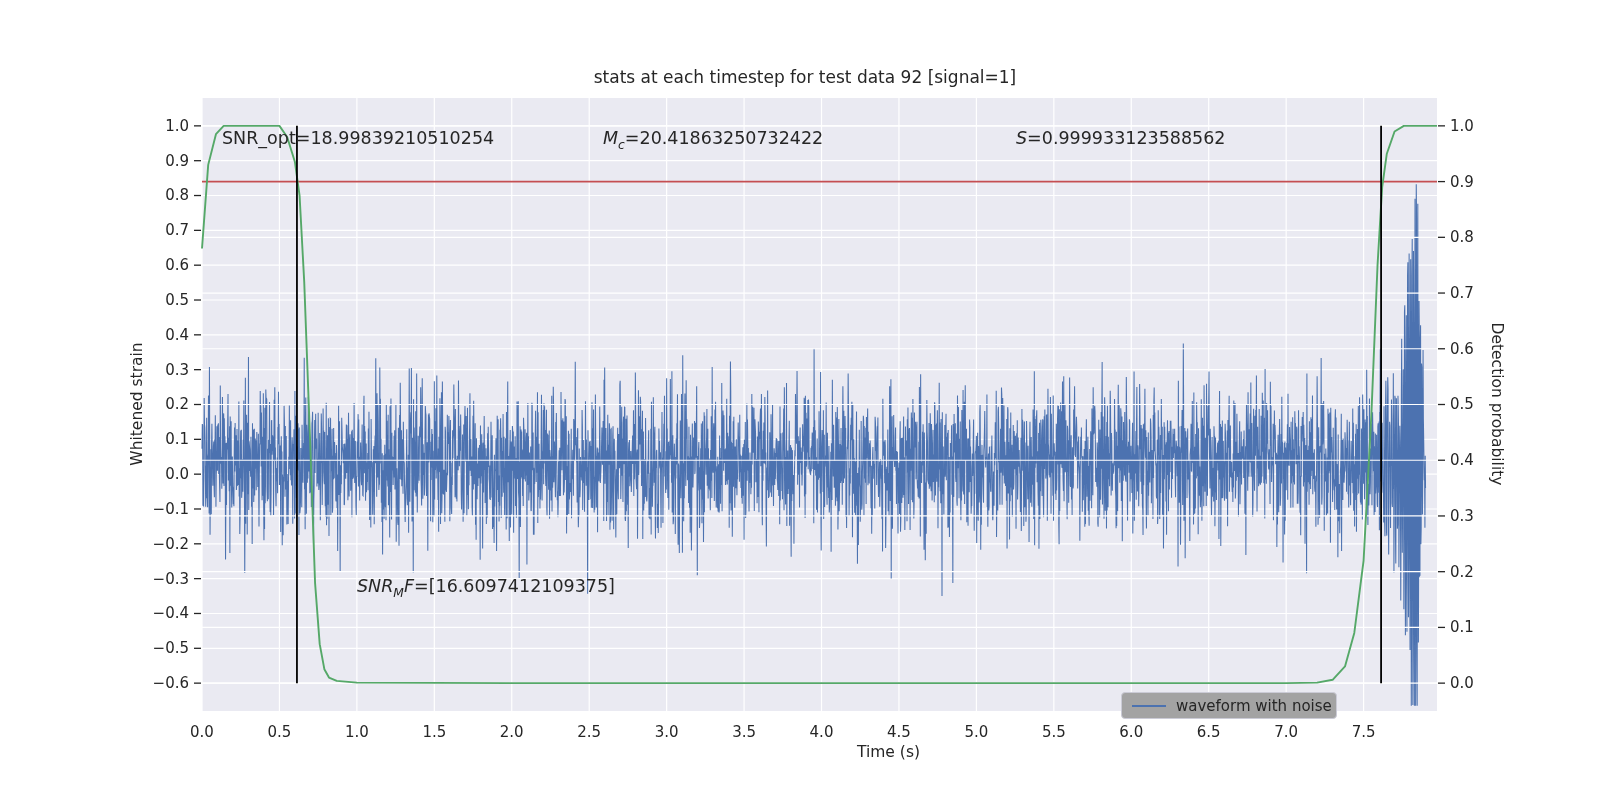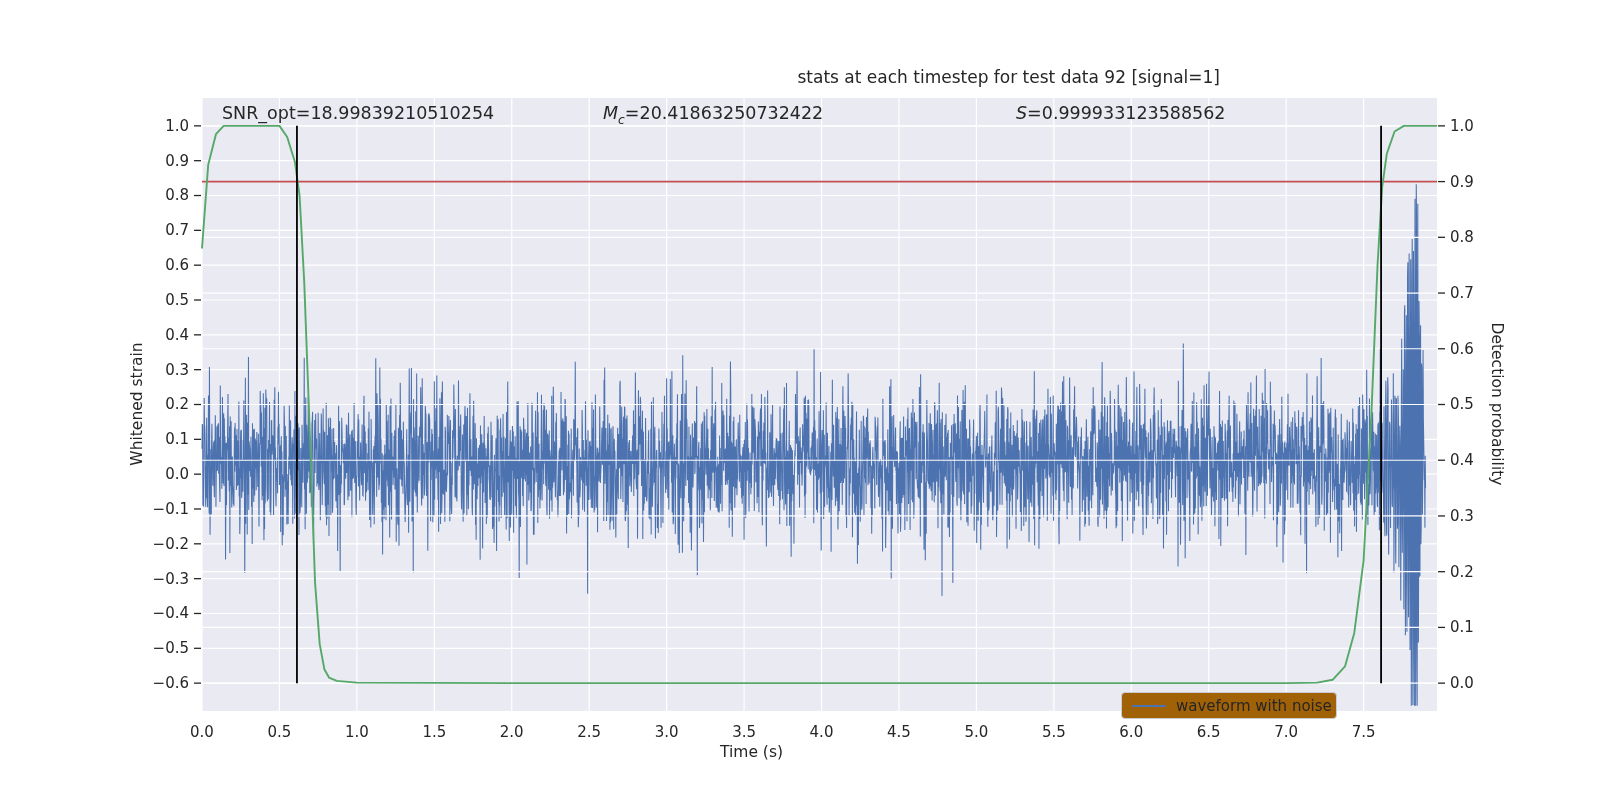--- a/index.html
+++ b/index.html
@@ -1,34 +1,34 @@
 <!DOCTYPE html>
 <html><head>
 <meta charset="utf-8">
 <style>
   html,body{margin:0;padding:0;background:#fff;}
   .figure{position:relative;width:1600px;height:800px;background:#ffffff;
           font-family:"DejaVu Sans",sans-serif;color:#262626;overflow:hidden;}
   .figure svg{position:absolute;left:0;top:0;}
-  .chart-title{position:absolute;left:420px;top:67px;width:800px;text-align:right;
+  .chart-title{position:absolute;left:405px;top:67px;width:800px;text-align:center;
                font-size:17px;white-space:nowrap;}
-  .ann{position:absolute;font-size:17.5px;white-space:nowrap;}
+  .ann{position:absolute;font-size:17.5px;white-space:nowrap;margin-top:25px;}
   .ann i{font-style:italic;}
   .ann sub{font-size:70%;line-height:0;}
   .ann-snr-opt{left:222px;top:103px;}
   .ann-mc{left:603px;top:103px;text-align:center;}
   .ann-s{left:1016px;top:103px;}
   .ann-snr-mf{left:357px;top:551px;}
-  .xlabel{position:absolute;left:720px;top:743px;width:200px;text-align:left;font-size:15.5px;}
+  .xlabel{position:absolute;left:720px;top:743px;width:200px;text-align:right;font-size:15.5px;}
   .ylabel-left{position:absolute;left:137px;top:404px;transform:translate(-50%,-50%) rotate(-90deg);
                font-size:15.5px;white-space:nowrap;}
   .ylabel-right{position:absolute;left:1497px;top:404px;transform:translate(-50%,-50%) rotate(90deg);
                font-size:15.5px;white-space:nowrap;}
   .legend{position:absolute;left:1121px;top:692px;width:216px;height:27px;
-          background:#a16207;border:1.2px solid #cbcbd6;border-radius:4px;
+          background:#a3a3a3;border:1.2px solid #cbcbd6;border-radius:4px;
           display:flex;align-items:center;box-sizing:border-box;padding-left:10px;}
   .legend-line{display:inline-block;width:34px;height:0;border-top:2px solid #4C72B0;margin-right:10px;}
   .legend-text{font-size:15px;white-space:nowrap;}
 </style>
 </head>
 <body>
 
 <div class="figure">
   <svg id="chart" width="1600" height="800" viewBox="0 0 1600 800">
       <rect x="202" y="98" width="1235" height="613" fill="#EAEAF2"></rect>
@@ -159,20 +159,23 @@
 
   <div class="ann ann-snr-opt">
     <span>SNR_opt=18.99839210510254</span>
   </div>
   <div class="ann ann-mc">
     <i>M</i><sub><i>c</i></sub><span>=20.41863250732422</span>
   </div>
   <div class="ann ann-s">
     <i>S</i><span>=0.999933123588562</span>
   </div>
+  <div class="ann ann-snr-mf">
+    <i>SNR</i><sub><i>M</i></sub><i>F</i><span>=[16.6097412109375]</span>
+  </div>
 
   <div class="xlabel">Time (s)</div>
   <div class="ylabel-left">Whitened strain</div>
   <div class="ylabel-right">Detection probability</div>
 
   <div class="legend">
     <span class="legend-line"></span>
     <span class="legend-text">waveform with noise</span>
   </div>
 </div>

